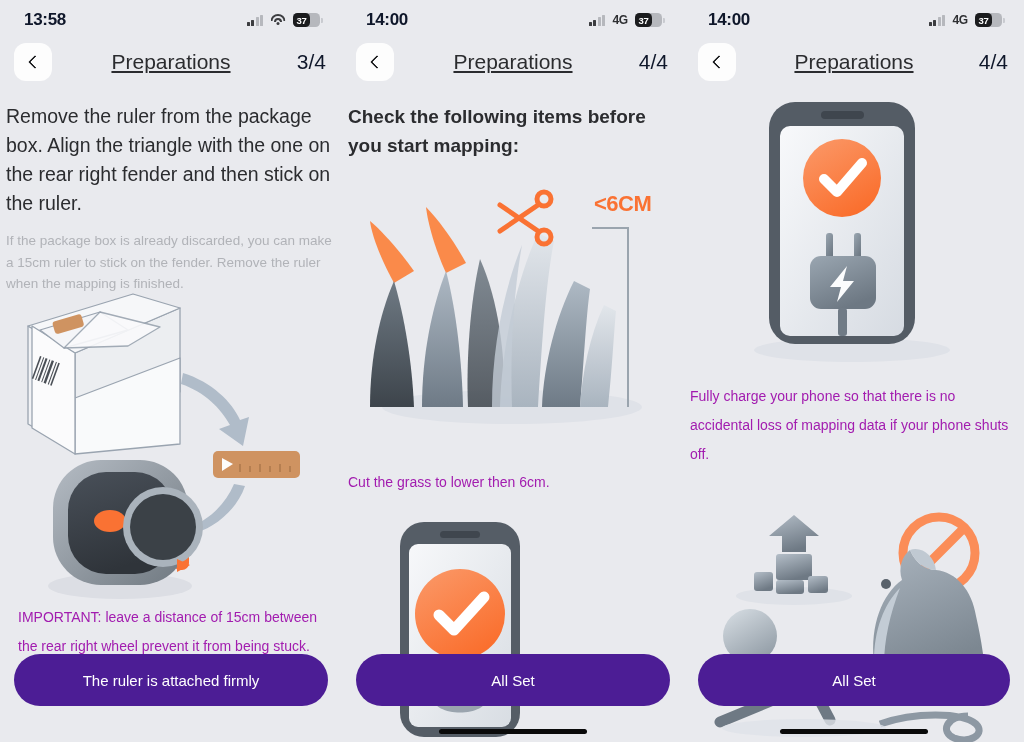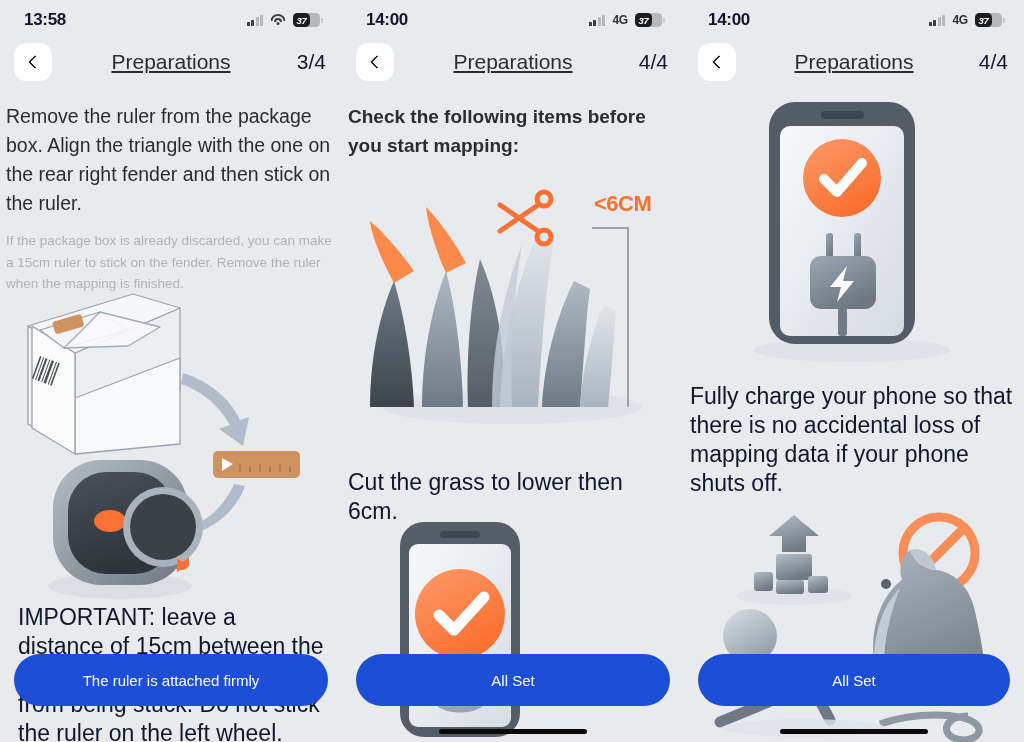--- a/index.html
+++ b/index.html
@@ -53,21 +53,21 @@
   .battery {
     width:27px; height:14px; border-radius:4.5px; background:#b6b8bd;
     position:relative; display:flex; align-items:center;
   }
   .battery .fill {
     position:absolute; left:0; top:0; height:14px; width:17px;
     background:#1b1c1e; border-radius:4.5px;
   }
   .battery .num {
     position:relative; z-index:2; color:#fff; font-size:9.5px;
-    font-weight:bold; padding-left:3.5px; letter-spacing:-0.2px;font-style:italic;
+    font-weight:bold; padding-left:3.5px; letter-spacing:-0.2px;
   }
   .battery .cap {
     position:absolute; right:-2.6px; top:4.5px; width:1.8px; height:5px;
     background:#c9cbd0; border-radius:0 1px 1px 0;
   }
 
   
   .navbar {
     height:56px;
     display:flex;
@@ -96,27 +96,27 @@
   
   .content { padding:0 6px; position:relative; }
   .headline {
     font-size:19.5px; line-height:29px; color:#2b2c2f; margin-top:12px;
   }
   .headline.bold { font-weight:bold; font-size:19px; }
   .subtext {
     font-size:13.5px; line-height:21.5px; color:#b1b3b8; margin-top:12px;
   }
   .bodytext {
-    font-size:23px; line-height:29px; color:#0f172a;
+    font-size:14px; line-height:29px; color:#a21caf;
   }
 
   
   .cta {
     position:absolute; left:14px; right:14px; bottom:36px;
-    height:52px; border-radius:26px; background:#1d4ed8;
+    height:52px; border-radius:26px; background:#4c1d95;
     color:#fff; font-size:15px;
     display:flex; align-items:center; justify-content:center;
     cursor:pointer; z-index:30;
   }
   .home-ind {
     position:absolute; bottom:8px; left:50%; transform:translateX(-50%);
     width:148px; height:5px; border-radius:3px; background:#0a0a0a; z-index:40;
   }
 
   

